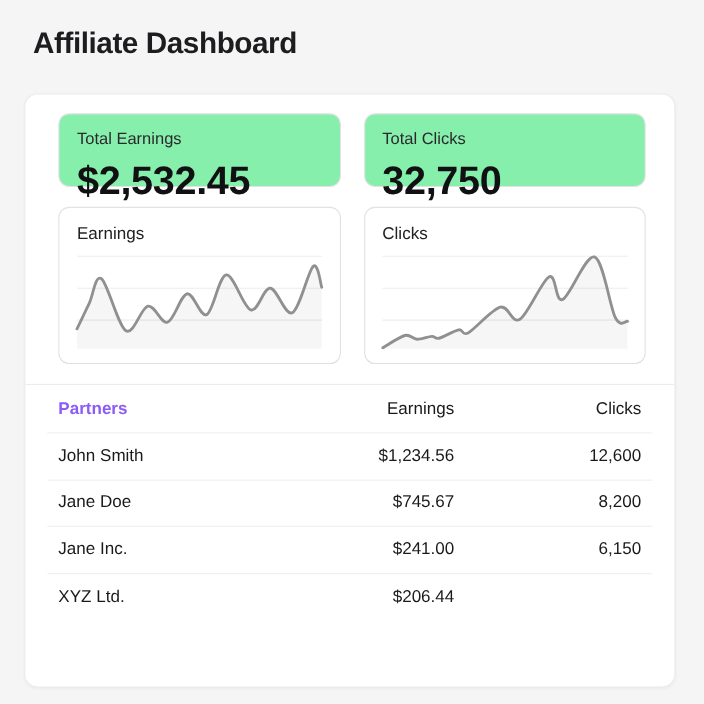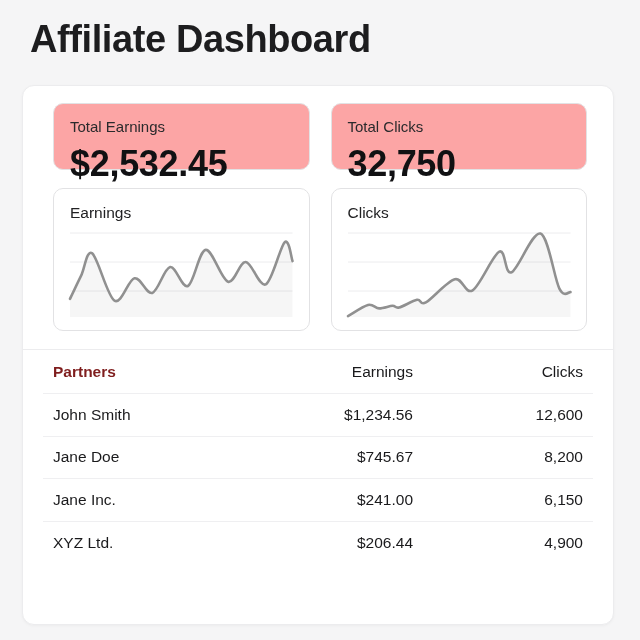--- a/index.html
+++ b/index.html
@@ -5,21 +5,21 @@
   * { box-sizing: border-box; margin: 0; padding: 0; }
   html, body {
     width: 640px; height: 640px;
     background: #f5f5f6;
     font-family: "Liberation Sans", "DejaVu Sans", sans-serif;
     color: #1a1a1a;
     overflow: hidden;
   }
   .page-title {
     margin: 22px 0 0 30px;
-    font-size: 38px;
+    font-size: 27px;
     font-weight: 700;
     letter-spacing: -0.4px;
     color: #1d1d1f;
     line-height: 34px;
   }
   .main-card {
     margin: 29px 26px 0 22px;
     width: 592px;
     height: 540px;
     background: #ffffff;
@@ -37,21 +37,21 @@
   }
   .stats-grid, .charts-grid {
     margin: 17px 26px 0 30px;
     display: grid;
     grid-template-columns: 1fr 1fr;
     gap: 21px;
   }
   .charts-grid { margin-top: 18px; }
   .stat-card {
     height: 67px;
-    background: #fca5a5;
+    background: #86efac;
     border: 1px solid #e2e2e4;
     border-radius: 10px;
     padding: 13px 16px;
   }
   .stat-label { font-size: 15px; font-weight: 400; color: #2a2a2c; line-height: 20px; }
   .stat-value { margin-top: 6px; font-size: 36px; font-weight: 700; color: #111113; letter-spacing: -0.3px; }
   .chart-card {
     height: 143px;
     background: #fff;
     border: 1px solid #e2e2e4;
@@ -67,21 +67,21 @@
     display: grid;
     grid-template-columns: 1fr 140px 170px;
     align-items: center;
     height: 42.5px;
     border-bottom: 1px solid #efeff1;
   }
   .trow.theader { height: 44px; }
   .trow:last-child { border-bottom: none; }
   .cell { font-size: 15.5px; font-weight: 400; color: #1a1a1c; }
   .cell.num { text-align: right; font-variant-numeric: tabular-nums; }
-  .theader .cell-partner { font-weight: 700; color: #7f1d1d; }
+  .theader .cell-partner { font-weight: 700; color: #8b5cf6; }
 </style>
 </head>
 <body>
 
 <h1 class="page-title">Affiliate Dashboard</h1>
 
 <div class="main-card">
 
 
   <div class="stats-grid">
@@ -135,17 +135,16 @@
       <div class="cell num">8,200</div>
     </div>
     <div class="trow">
       <div class="cell">Jane Inc.</div>
       <div class="cell num">$241.00</div>
       <div class="cell num">6,150</div>
     </div>
     <div class="trow">
       <div class="cell">XYZ Ltd.</div>
       <div class="cell num">$206.44</div>
-      <div class="cell num">4,900</div>
     </div>
   </div>
 
 </div>
 
 </body></html>

